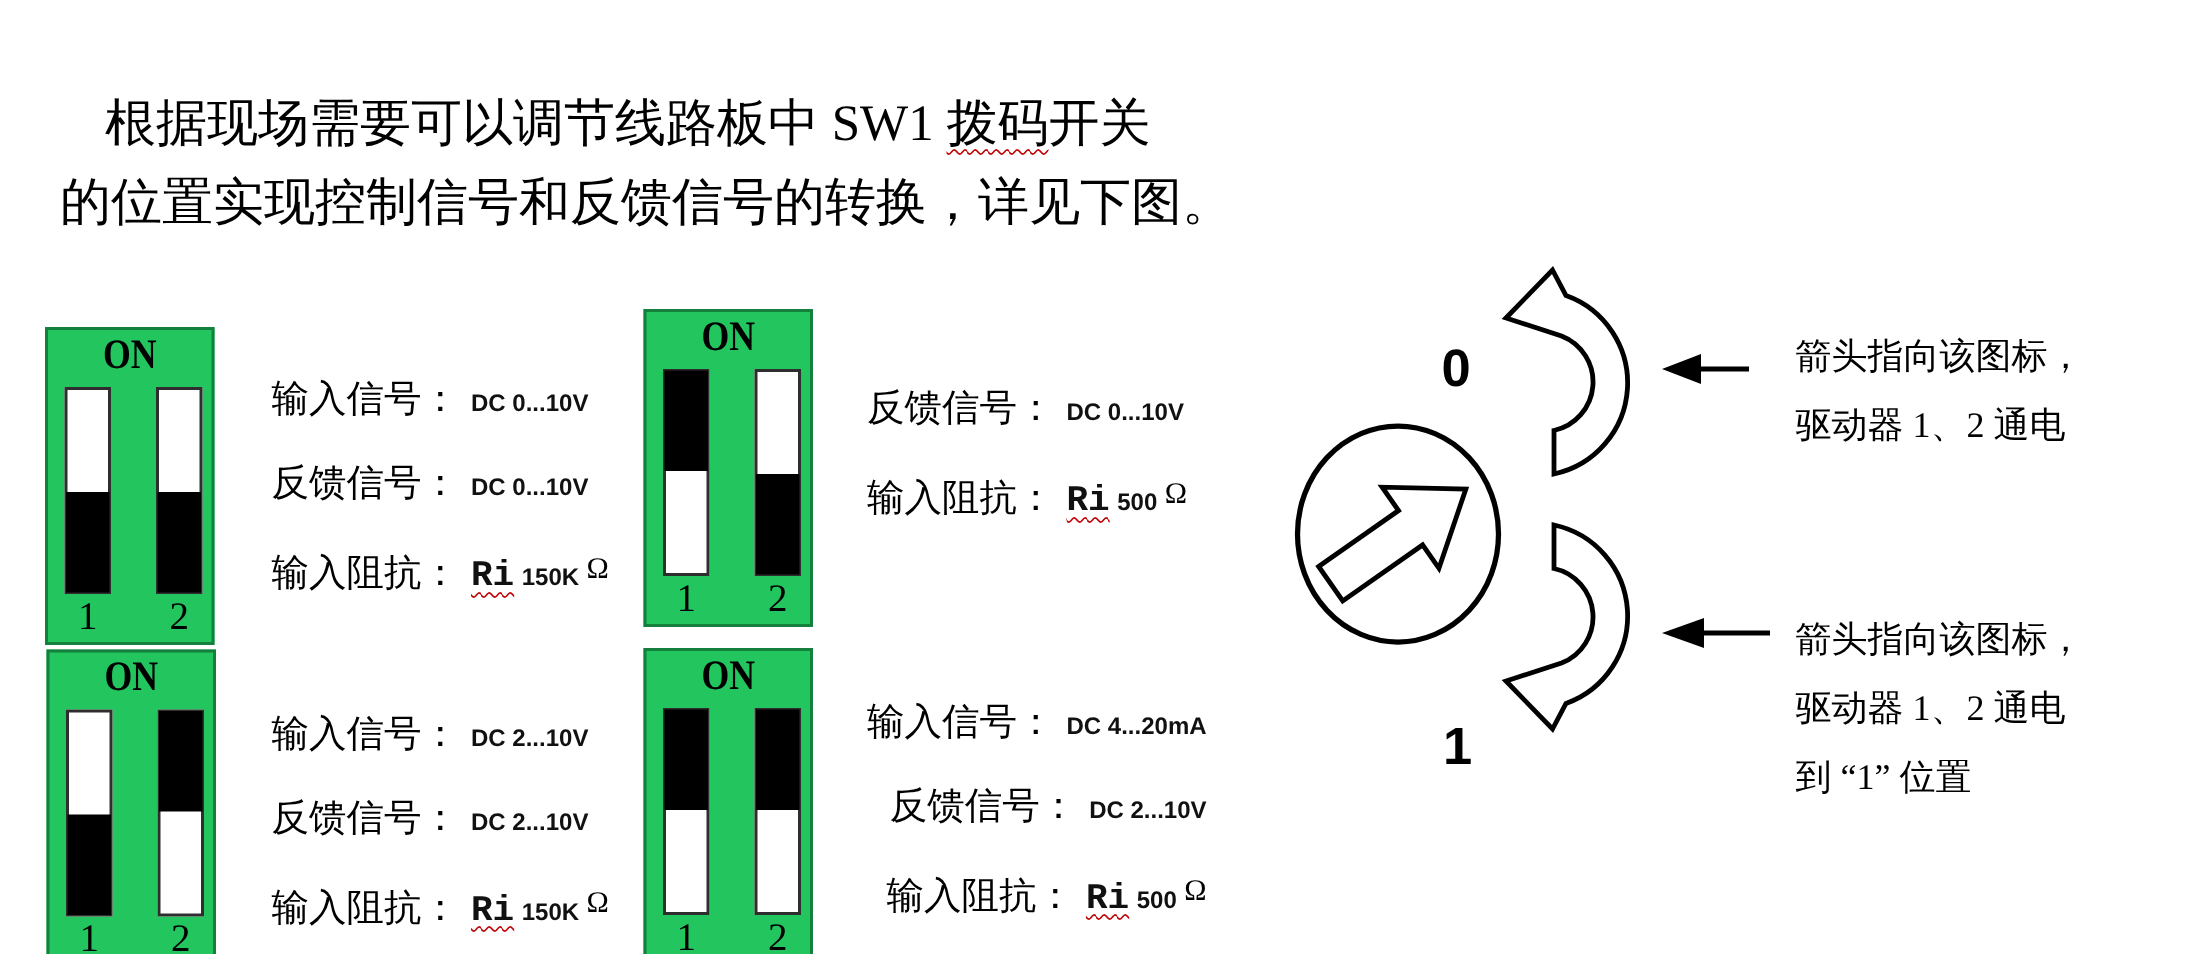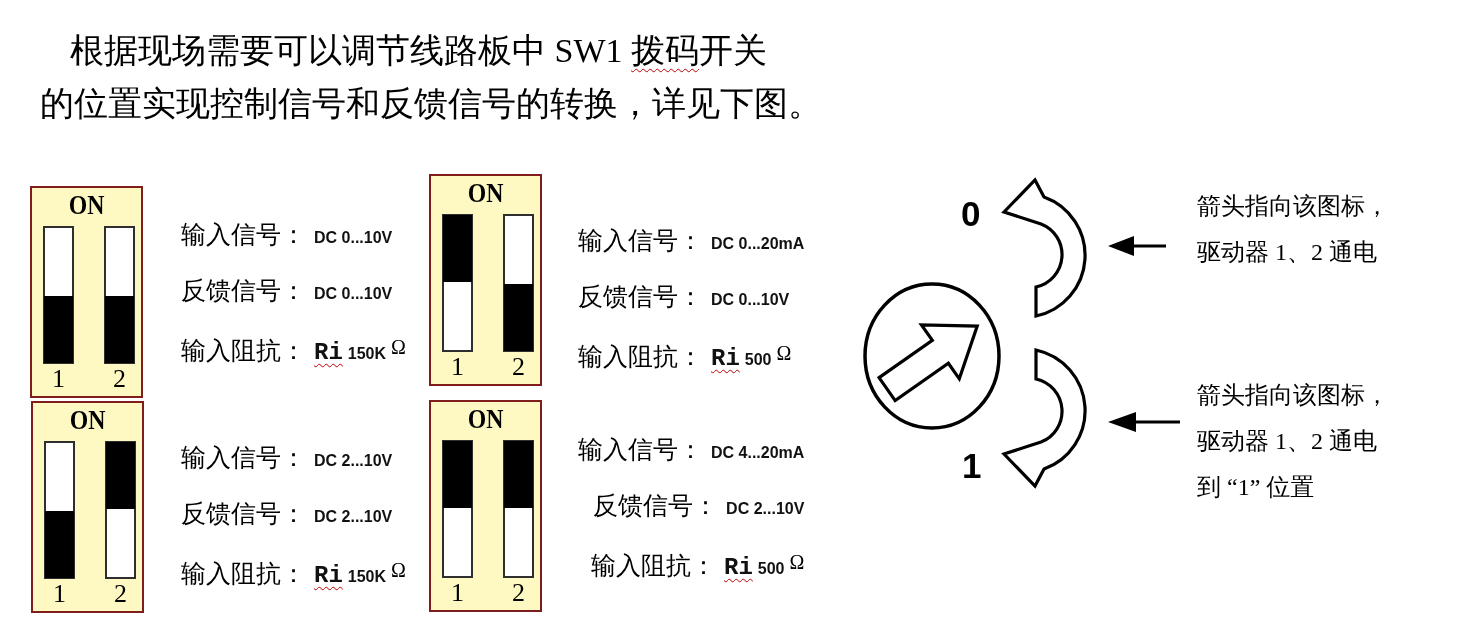--- a/index.html
+++ b/index.html
@@ -1,28 +1,28 @@
 <!DOCTYPE html>
 <html><head>
 <meta charset="utf-8">
 <style>
   html,body{margin:0;padding:0;background:#ffffff;}
   body{width:1470px;height:636px;position:relative;overflow:hidden;
        font-family:"Liberation Serif",serif;color:#000;}
-  .abs{position:absolute;}
+  .abs{position:absolute;margin-top:32px;}
 
   
   .intro{left:40px;top:24px;font-size:34px;line-height:53px;white-space:nowrap;}
   .intro .indent{padding-left:30px;}
   .wavy{text-decoration-line:underline;text-decoration-style:wavy;
         text-decoration-color:#c00000;text-decoration-thickness:1px;
         text-underline-offset:6px;}
 
   
-  .dipbox{width:113px;height:212px;border:2px solid #7f1d1d;background:#fef9c3;box-sizing:border-box;}
+  .dipbox{width:113px;height:212px;border:2px solid #15803d;background:#22c55e;box-sizing:border-box;}
   .onlab{position:absolute;top:1px;left:0;width:100%;text-align:center;
          font-size:28px;font-weight:bold;transform:scaleX(.85);letter-spacing:0px;}
   .slot{position:absolute;top:38px;width:31px;height:138px;border:2.5px solid #2e2e2e;
         background:#fff;box-sizing:border-box;}
   .slot.s1{left:11px;} .slot.s2{left:72px;}
   .knob{position:absolute;left:-1px;right:-1px;height:50%;background:#000;}
   .knob.up{top:-1px;} .knob.down{bottom:-1px;}
   .dipnum{position:absolute;top:176px;width:31px;text-align:center;font-size:26px;}
   .dipnum.n1{left:11px;} .dipnum.n2{left:72px;}
 
@@ -73,21 +73,20 @@
   <div class="slot s1">
       <div class="knob up"></div>
     </div>
   <div class="slot s2">
       <div class="knob down"></div>
     </div>
   <div class="dipnum n1">1</div>
   <div class="dipnum n2">2</div>
 </div>
 <div class="abs labels" style="left:578px;top:226px;">
-  <div class="lrow"><span class="cn">输入信号：</span><span class="val">DC 0...20mA</span></div>
   <div class="lrow"><span class="cn">反馈信号：</span><span class="val">DC 0...10V</span></div>
   <div class="lrow"><span class="cn">输入阻抗：</span><span class="ri">Ri</span><span class="val">500</span><span class="omega">Ω</span></div>
 </div>
 
 <div class="abs dipbox" style="left:31px;top:401px;">
   <div class="onlab">ON</div>
   <div class="slot s1">
       <div class="knob down"></div>
     </div>
   <div class="slot s2">

